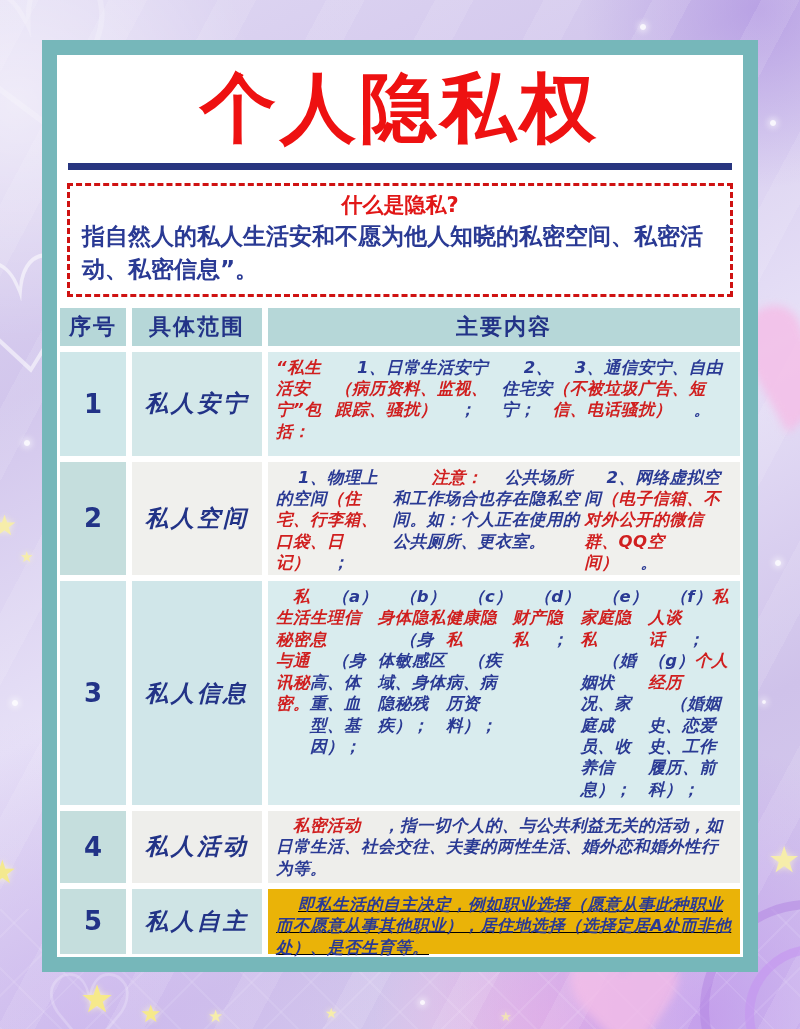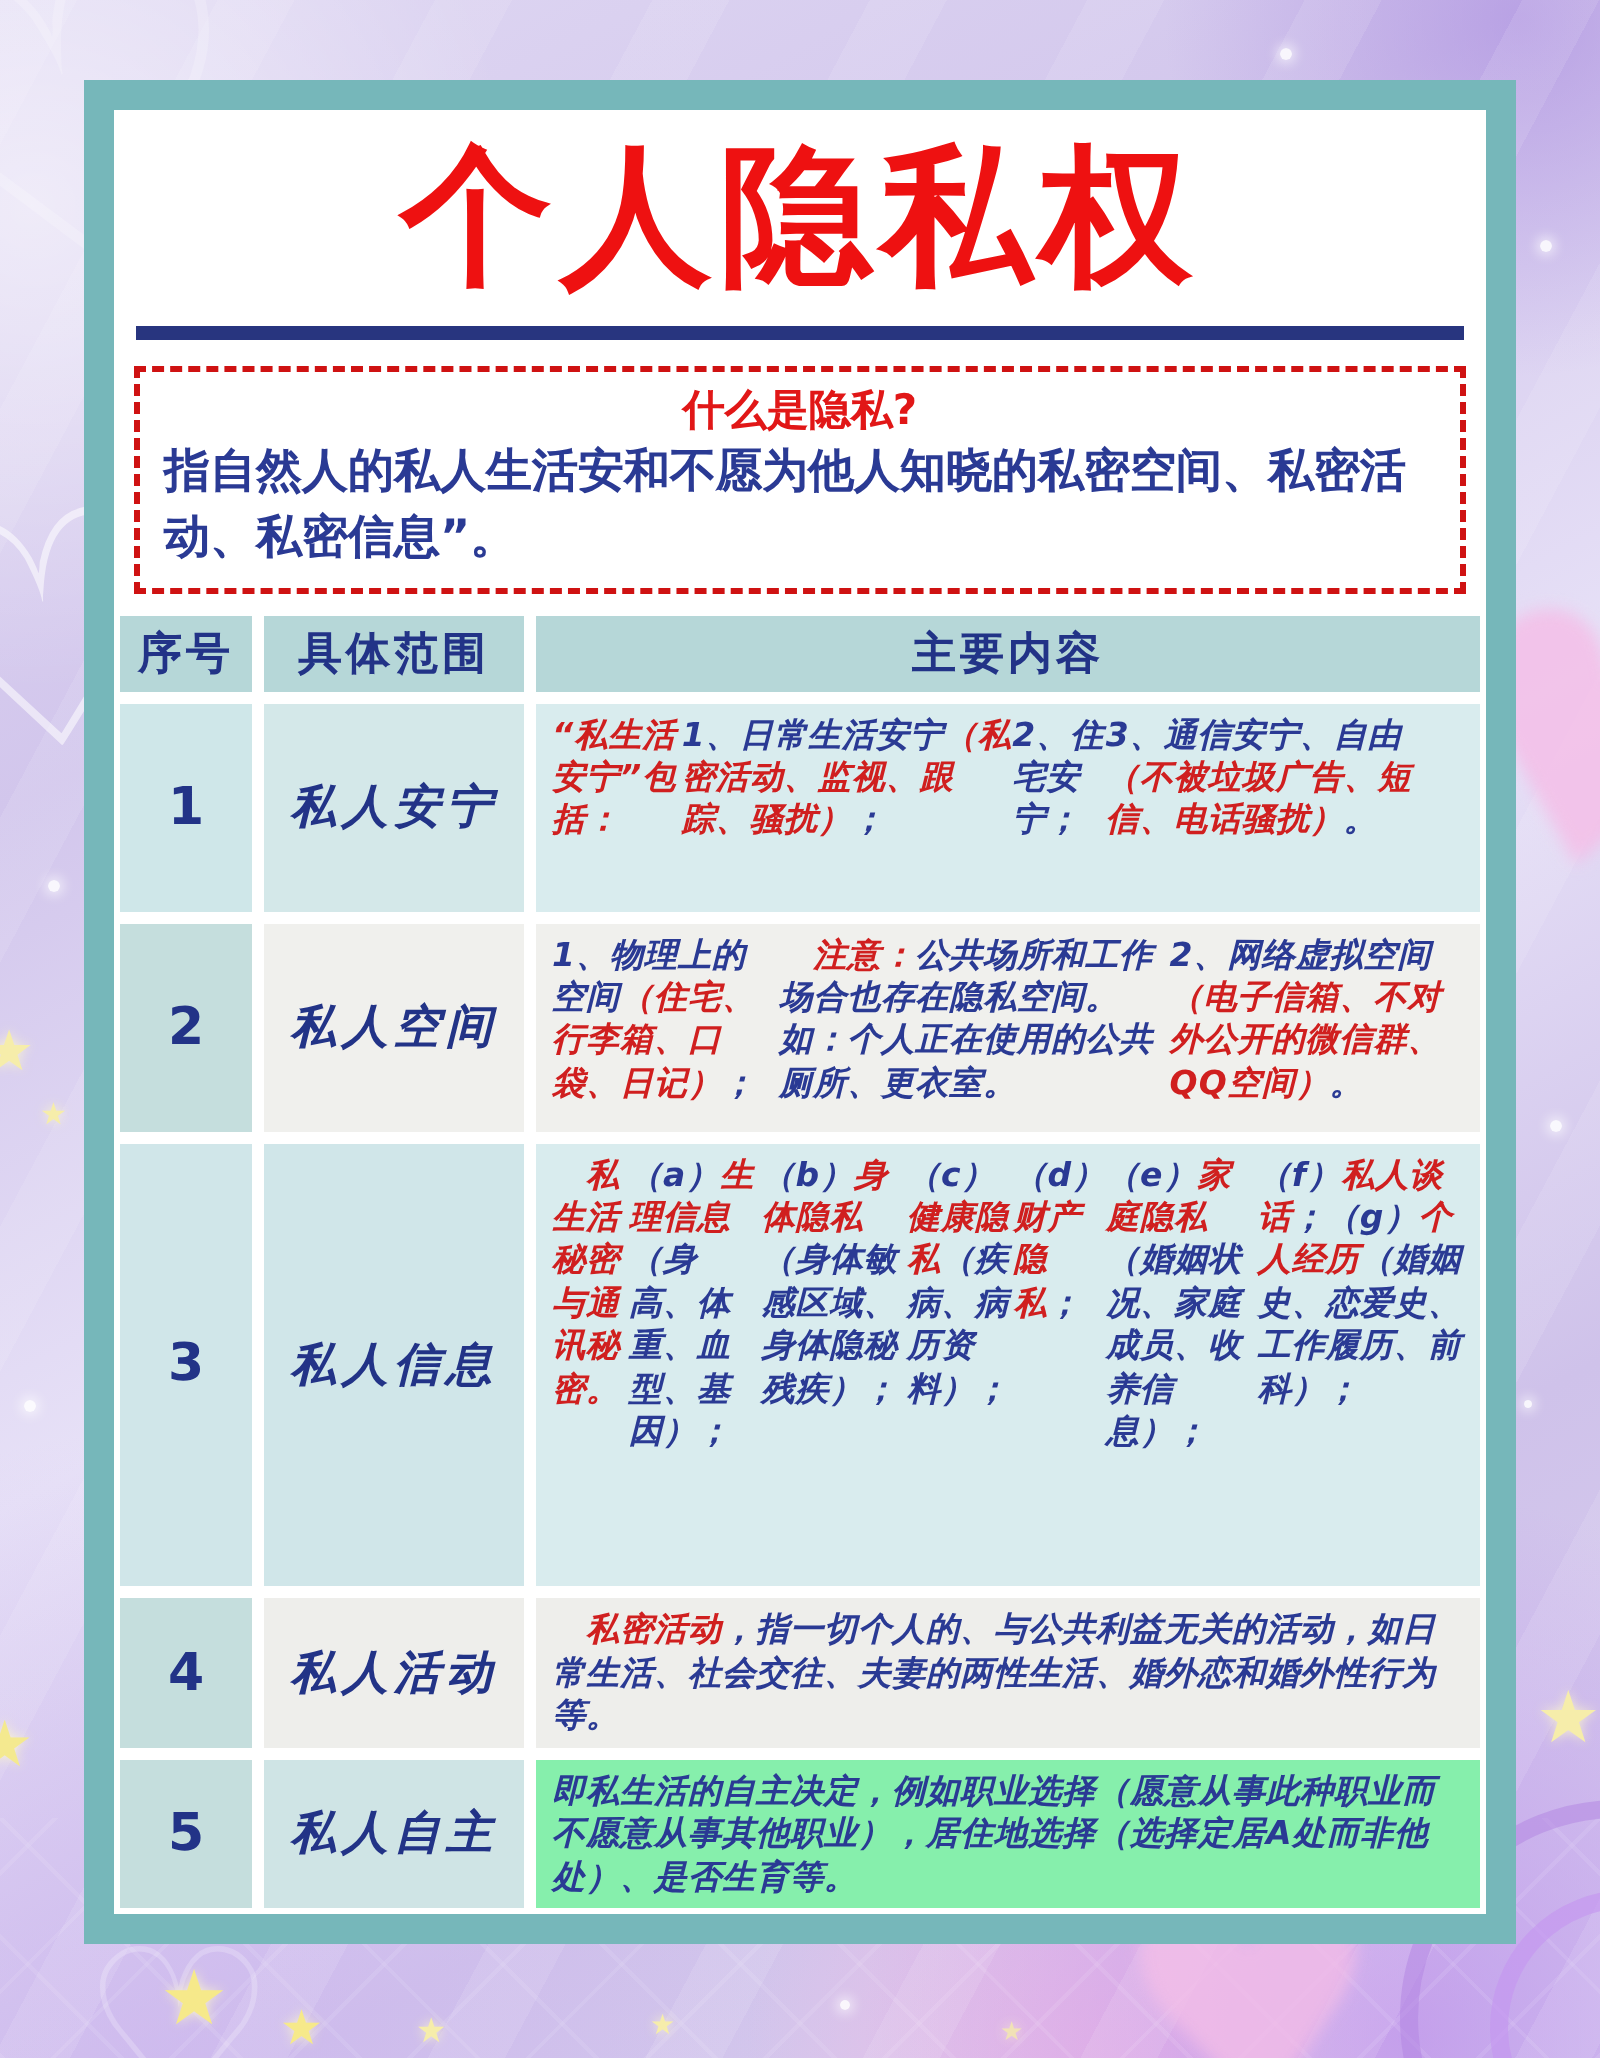--- a/index.html
+++ b/index.html
@@ -68,29 +68,29 @@
   .cell{display:flex;align-items:center;justify-content:center;box-sizing:border-box;}
   .cell.header{background:#b6d7d8;color:#223387;font-weight:bold;font-size:22px;letter-spacing:2px;}
   .cell.num{color:#223387;font-weight:bold;font-size:26px;}
   .cell.scope{color:#223387;font-weight:bold;font-size:23px;letter-spacing:3px;font-style:italic;}
   .cell.content{
     flex-direction:row;align-items:flex-start;justify-content:center;
     padding:5px 8px;font-size:16.5px;font-weight:bold;font-style:italic;
     line-height:1.3;letter-spacing:0.5px;
   }
   .para{margin:0;}
-  .seg.blue{color:#2a3a94;}
+  .seg.blue{color:#2a3a94;margin-left:22px;}
   .seg.red{color:#d01f1f;}
 
   
   .r1.num{background:#cfe7e9;} .r1.scope{background:#d4e8e9;} .r1.content{background:#d9ecee;min-height:104px;}
   .r2.num{background:#c5dedd;} .r2.scope{background:#f0f0ed;} .r2.content{background:#f0f0ed;min-height:104px;}
   .r3.num{background:#d0e6e9;} .r3.scope{background:#d0e6e9;} .r3.content{background:#d9ecee;}
   .r4.num{background:#c5dedd;} .r4.scope{background:#eeeeeb;} .r4.content{background:#eeeeeb;min-height:62px;align-items:center;}
-  .r5.num{background:#c5dedd;} .r5.scope{background:#cfe4e5;} .r5.content{background:#86efac;min-height:56px;}
+  .r5.num{background:#c5dedd;} .r5.scope{background:#cfe4e5;} .r5.content{background:#eab308;min-height:56px;text-decoration:underline;}
 </style>
 </head>
 <body>
 
 <div class="stage">
 
   <div class="stripes"></div>
   <div class="argyle"></div>
 
   <div class="decor heart" style="left:-62px;top:-50px;font-size:220px;opacity:.35;transform:rotate(-14deg);">♡</div>
@@ -134,21 +134,21 @@
       </div>
 
       <div class="table-grid" id="table-grid">
           <div class="cell header">序号</div>
           <div class="cell header">具体范围</div>
           <div class="cell header">主要内容</div>
           <div class="cell num r1">1</div>
           <div class="cell scope r1">私人安宁</div>
           <div class="cell content r1">
             <div class="para"><span class="seg red">“私生活安宁”包括：</span></div>
-            <div class="para"><span class="seg blue">1、日常生活安宁</span><span class="seg red">（私密活动、监视、跟踪、骚扰）</span><span class="seg blue">；</span></div>
+            <div class="para"><span class="seg blue">1、日常生活安宁</span><span class="seg red">（病历资料、监视、跟踪、骚扰）</span><span class="seg blue">；</span></div>
             <div class="para"><span class="seg blue">2、住宅安宁；</span></div>
             <div class="para"><span class="seg blue">3、通信安宁、自由</span><span class="seg red">（不被垃圾广告、短信、电话骚扰）</span><span class="seg blue">。</span></div>
           </div>
           <div class="cell num r2">2</div>
           <div class="cell scope r2">私人空间</div>
           <div class="cell content r2">
             <div class="para"><span class="seg blue">1、物理上的空间</span><span class="seg red">（住宅、行李箱、口袋、日记）</span><span class="seg blue">；</span></div>
             <div class="para"><span class="seg blue">　</span><span class="seg red">注意：</span><span class="seg blue">公共场所和工作场合也存在隐私空间。如：个人正在使用的公共厕所、更衣室。</span></div>
             <div class="para"><span class="seg blue">2、网络虚拟空间</span><span class="seg red">（电子信箱、不对外公开的微信群、QQ空间）</span><span class="seg blue">。</span></div>
           </div>

